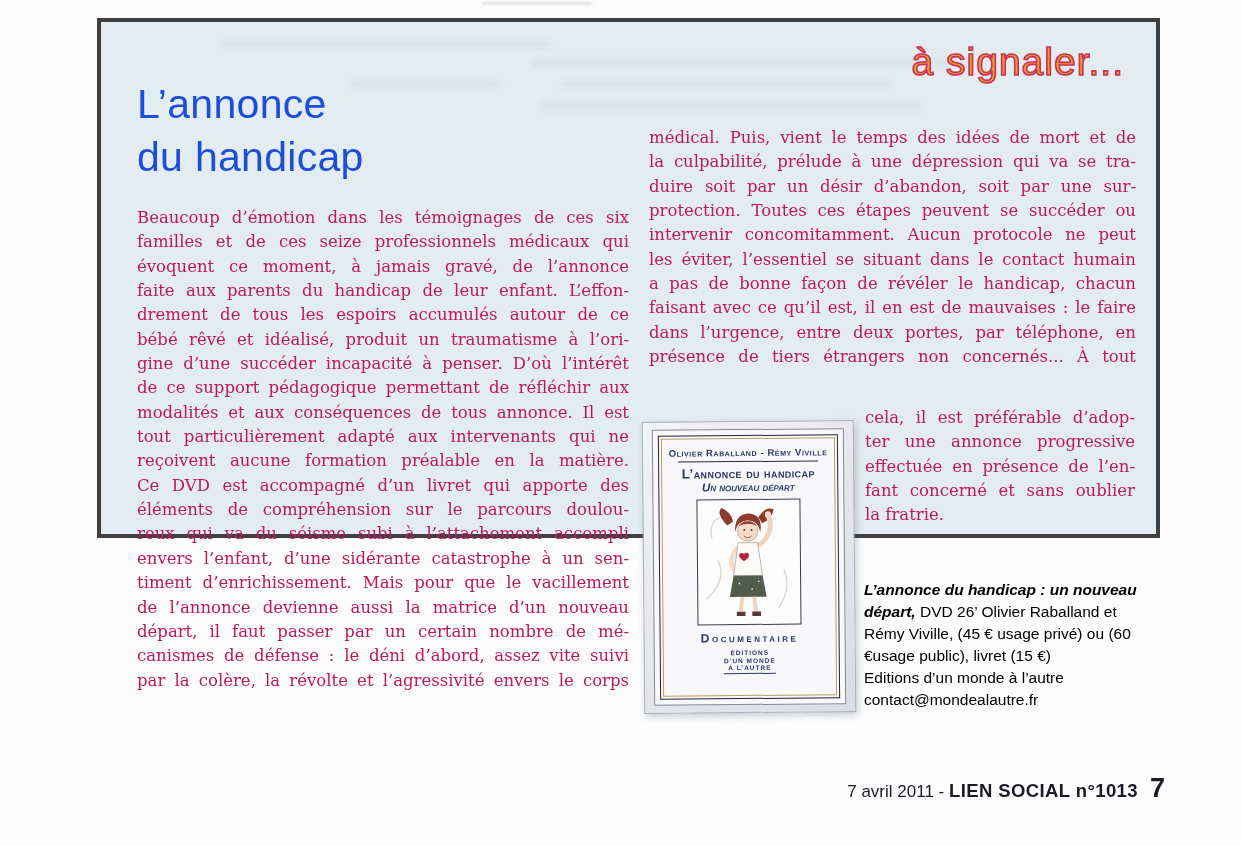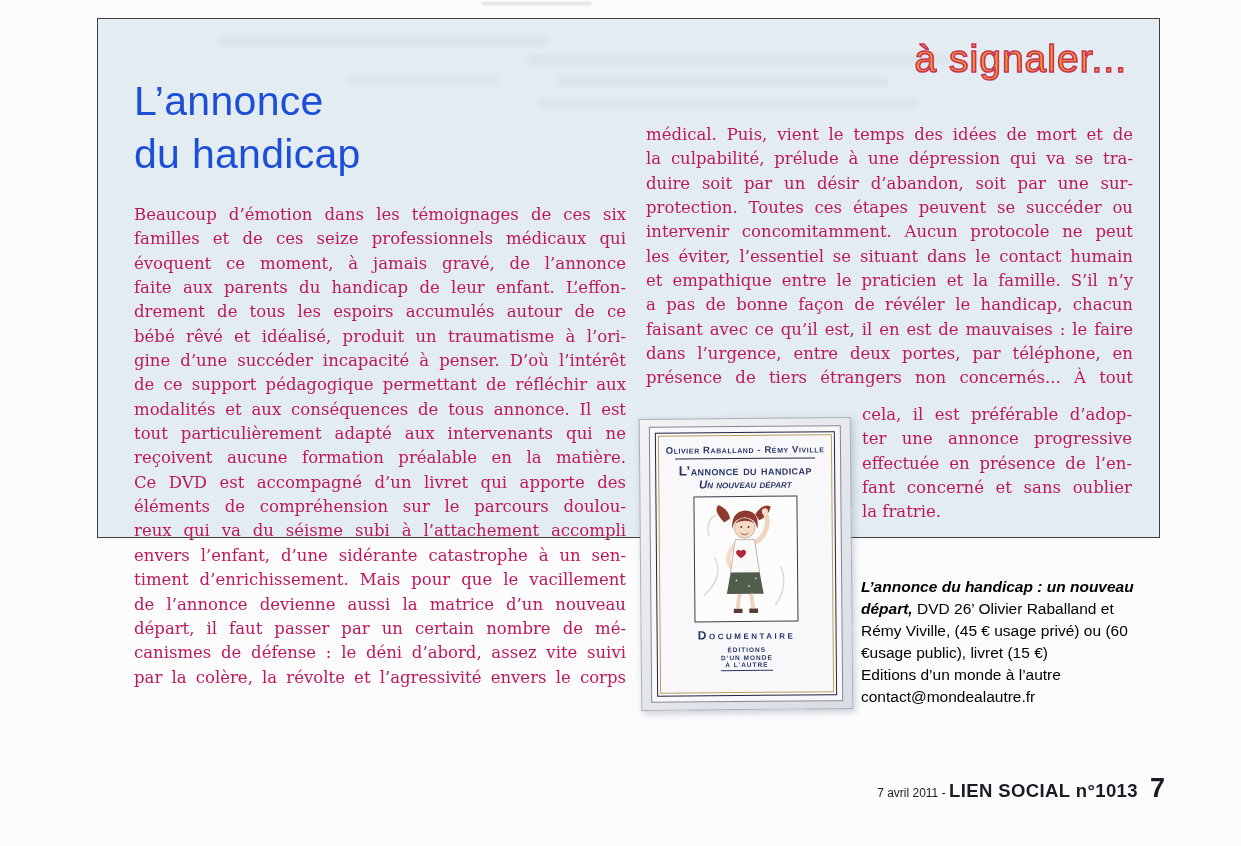--- a/index.html
+++ b/index.html
@@ -1,19 +1,19 @@
 <!DOCTYPE html>
 <html><head>
 <meta charset="utf-8">
 <style>
   html,body{margin:0;padding:0;background:#ffffff;}
   .page{position:relative;width:1241px;height:846px;background:#fcfcfd;overflow:hidden;
         font-family:"Liberation Sans",sans-serif;}
   .panel{position:absolute;left:97px;top:18px;width:1063px;height:520px;
-         background:#e3ecf0;border:1px solid #404040;box-sizing:border-box;}
+         background:#e3ecf0;border:4px solid #404040;box-sizing:border-box;}
   
   .ghost{position:absolute;background:#8f9aa2;opacity:.10;filter:blur(2.5px);border-radius:2px;}
   .smudge{position:absolute;background:#c3c8cc;opacity:.5;filter:blur(1px);}
 
   .header-label{position:absolute;top:18px;right:32px;font-size:39px;letter-spacing:1px;
         color:#f29b26;-webkit-text-stroke:1.6px #c9325a;text-shadow:0 0 1px #c9325a;}
 
   .title{position:absolute;left:36px;top:56px;color:#1d4ed8;font-size:41px;line-height:53px;
         letter-spacing:.3px;font-weight:500;}
 
@@ -46,21 +46,21 @@
   .dvd-publisher{margin:4px auto 0;width:fit-content;font-size:6.5px;font-weight:bold;
         letter-spacing:1px;line-height:7.5px;border-bottom:1px solid #2b3668;
         padding-bottom:1px;text-transform:uppercase;}
 
   .caption{position:absolute;left:763px;top:557px;width:282px;font-size:15.5px;
         line-height:22px;color:#000000;}
   .caption .lead{font-weight:bold;font-style:italic;}
   .caption .cap-line{margin:0;}
 
   .footer{position:absolute;top:773px;right:76px;color:#1b1b26;white-space:nowrap;}
-  .footer .f-date{font-size:12px;}
+  .footer .f-date{font-size:17px;}
   .footer .f-mag{font-size:18.5px;font-weight:bold;letter-spacing:.4px;}
   .footer .f-page{font-size:27px;font-weight:bold;margin-left:12px;}
 </style>
 </head>
 <body>
 
 <div class="page">
 
   <div class="smudge" style="left:482px;top:2px;width:110px;height:3px;"></div>
 
@@ -102,21 +102,20 @@
         <div class="line">par la colère, la révolte et l’agressivité envers le corps</div>
       </div>
 
     <div class="right-col-top serif">
         <div class="line">médical. Puis, vient le temps des idées de mort et de</div>
         <div class="line">la culpabilité, prélude à une dépression qui va se tra-</div>
         <div class="line">duire soit par un désir d’abandon, soit par une sur-</div>
         <div class="line">protection. Toutes ces étapes peuvent se succéder ou</div>
         <div class="line">intervenir concomitamment. Aucun protocole ne peut</div>
         <div class="line">les éviter, l’essentiel se situant dans le contact humain</div>
-        <div class="line">et empathique entre le praticien et la famille. S’il n’y</div>
         <div class="line">a pas de bonne façon de révéler le handicap, chacun</div>
         <div class="line">faisant avec ce qu’il est, il en est de mauvaises : le faire</div>
         <div class="line">dans l’urgence, entre deux portes, par téléphone, en</div>
         <div class="line">présence de tiers étrangers non concernés... À tout</div>
       </div>
 
     <div class="right-col-wrap serif raglast">
         <div class="line">cela, il est préférable d’adop-</div>
         <div class="line">ter une annonce progressive</div>
         <div class="line">effectuée en présence de l’en-</div>

